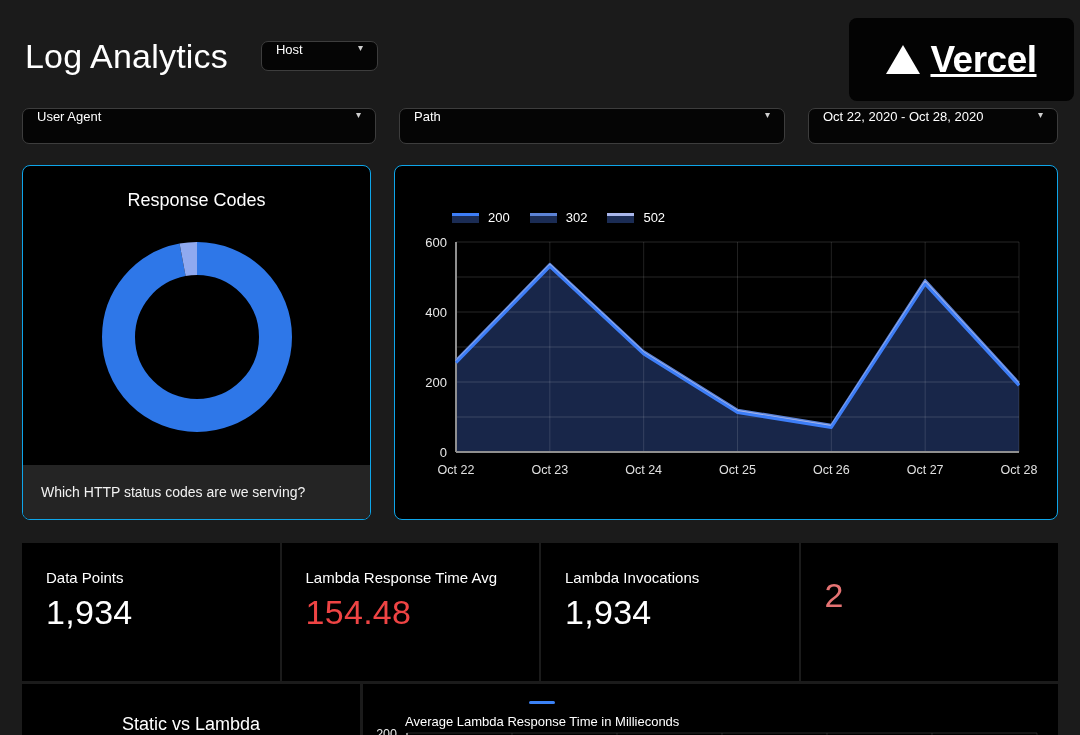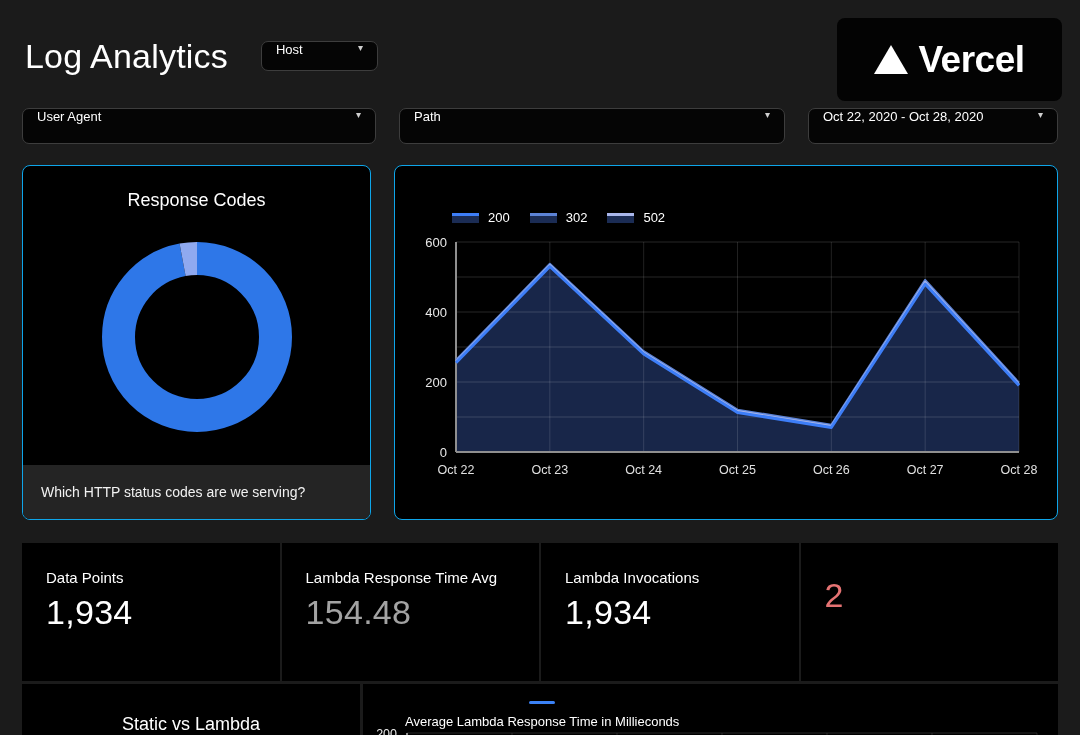--- a/index.html
+++ b/index.html
@@ -18,23 +18,23 @@
   .dd-btn {
     display:flex; align-items:flex-start; justify-content:space-between;
     background:#050505; border:1px solid #3d3d3d; border-radius:7px;
     color:#fff; font-size:13px; cursor:pointer;
     padding:0 14px; height:30px;
   }
   .host-dd { width:117px; margin-left:33px; }
   .caret { font-size:10px; color:#cfcfcf; margin-left:10px; }
 
   .logo-card {
-    position:absolute; top:18px; right:18px; width:225px; height:83px;
+    position:absolute; top:18px; right:6px; width:225px; height:83px;
     background:#030303; border-radius:8px;
-    display:flex; align-items:center; justify-content:center; gap:10px;
+    display:flex; align-items:center; justify-content:center; gap:10px;text-decoration:underline;
   }
   .logo-triangle {
     width:0; height:0;
     border-left:17px solid transparent; border-right:17px solid transparent;
     border-bottom:29px solid #fff;
   }
   .logo-text { font-size:37px; font-weight:700; letter-spacing:-0.5px; }
 
   
   .filters { display:flex; gap:23px; margin-top:28px; }
@@ -180,21 +180,21 @@
 
   </div>
 
   <div class="stats-row">
     <div class="stat-card">
       <div class="stat-label">Data Points</div>
       <div class="stat-value" style="color: rgb(255, 255, 255);">1,934</div>
     </div>
     <div class="stat-card">
       <div class="stat-label">Lambda Response Time Avg</div>
-      <div class="stat-value" style="color: #a3a3a3;">154.48</div>
+      <div class="stat-value" style="color: #ef4444;">154.48</div>
     </div>
     <div class="stat-card">
       <div class="stat-label">Lambda Invocations</div>
       <div class="stat-value" style="color: rgb(255, 255, 255);">1,934</div>
     </div>
     <div class="stat-card">
       <div class="stat-value" style="color: rgb(229, 115, 115);">2</div>
     </div>
   </div>
 

